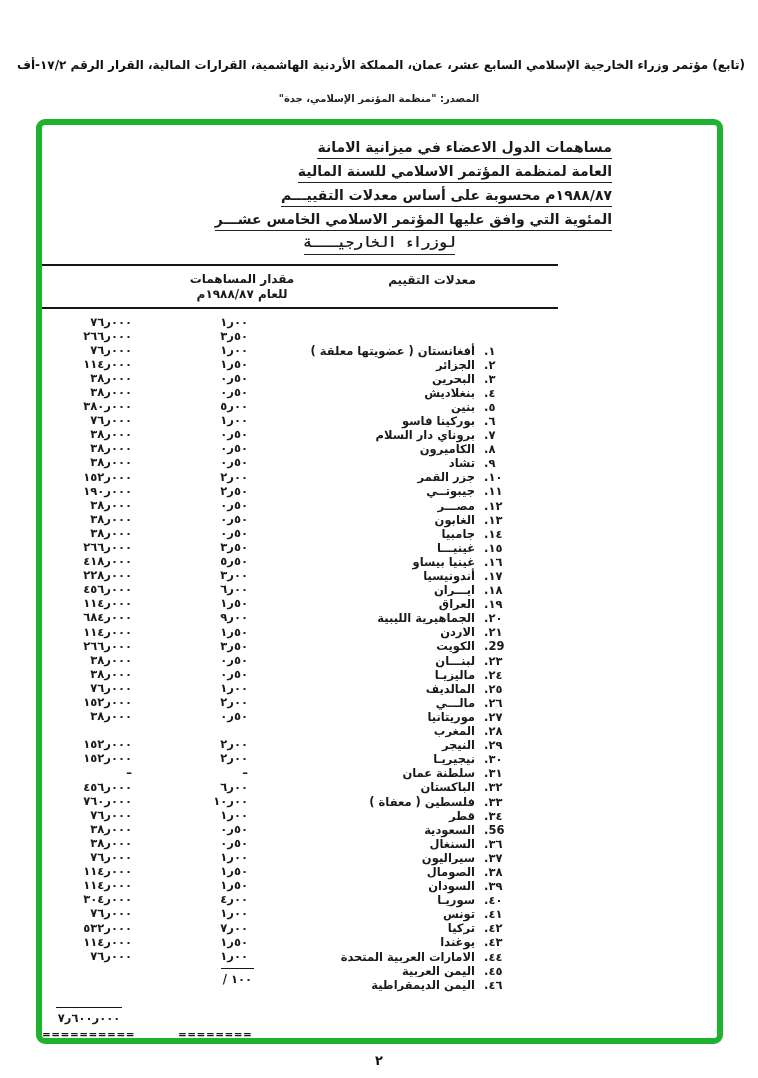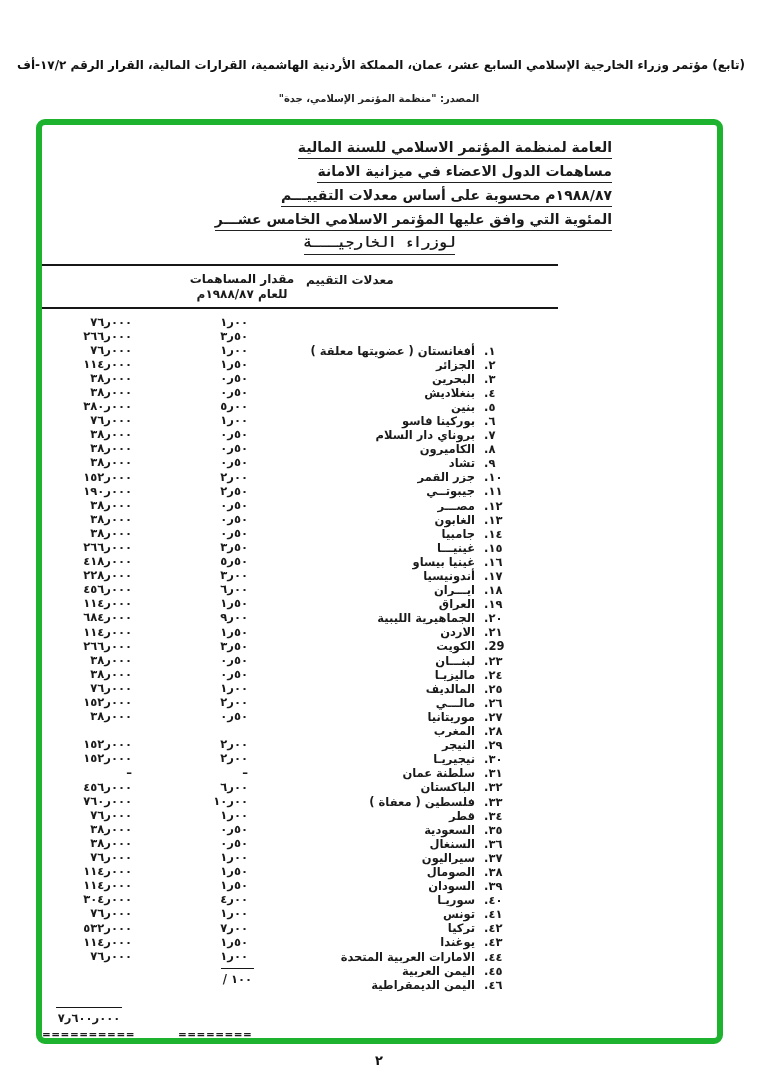--- a/index.html
+++ b/index.html
@@ -29,21 +29,21 @@
     border-bottom:1.2px solid #222;padding-bottom:2.5px;white-space:nowrap;
   }
   .contrib-table{direction:rtl;width:516px;margin-right:59px;margin-top:9px;}
   .rule{border-top:2px solid #171717;height:0;}
   .thead{
     display:grid;grid-template-columns:252px 128px 136px;
     padding:6px 0 5px;direction:rtl;
   }
   .th{font-weight:bold;font-size:12px;line-height:15px;}
   .th-country{text-align:right;padding-right:6px;}
-  .th-rate{text-align:left;padding-top:1px;}
+  .th-rate{text-align:center;padding-top:1px;}
   .th-amount{text-align:center;}
   .tbody{padding-top:6px;direction:rtl;}
   .data-row{
     display:grid;grid-template-columns:252px 128px 136px;
     height:14.1px;line-height:14.1px;white-space:nowrap;direction:rtl;
   }
   .cell-country{
     display:flex;direction:rtl;gap:9px;align-items:baseline;
     padding-right:52px;font-weight:bold;font-size:11.5px;
   }
@@ -83,25 +83,25 @@
 </style>
 </head>
 <body>
 
 <div class="top-header">(تابع) مؤتمر وزراء الخارجية الإسلامي السابع عشر، عمان، المملكة الأردنية الهاشمية، القرارات المالية، القرار الرقم ١٧/٢-أف</div>
 <div class="source-line">المصدر:  "منظمة المؤتمر الإسلامي، جدة"</div>
 
 <div class="doc-box">
   <div class="title-block">
   <div class="title-line-wrap">
+    <span class="title-line">مساهمات الدول الاعضاء في ميزانية  الامانة</span>
+  </div>
+
+  <div class="title-line-wrap">
     <span class="title-line">العامة لمنظمة المؤتمر الاسلامي للسنة  المالية</span>
-  </div>
-
-  <div class="title-line-wrap">
-    <span class="title-line">مساهمات الدول الاعضاء في ميزانية  الامانة</span>
   </div>
 
   <div class="title-line-wrap">
     <span class="title-line">١٩٨٨/٨٧م محسوبة على أساس معدلات التقييـــم</span>
   </div>
 
   <div class="title-line-wrap">
     <span class="title-line">المئوية التي وافق عليها  المؤتمر  الاسلامي الخامس عشـــر</span>
   </div>
 
@@ -423,21 +423,21 @@
     <div class="cell-country">
       <span class="row-no">٣٤.</span>
       <span class="country-name">قطر</span>
     </div>
     <div class="cell-rate">٦ر٠٠</div>
     <div class="cell-amount">٤٥٦ر٠٠٠</div>
   </div>
 
   <div class="data-row">
     <div class="cell-country">
-      <span class="row-no">٣٥.</span>
+      <span class="row-no">56.</span>
       <span class="country-name">السعودية</span>
     </div>
     <div class="cell-rate">١٠ر٠٠</div>
     <div class="cell-amount">٧٦٠ر٠٠٠</div>
   </div>
 
   <div class="data-row">
     <div class="cell-country">
       <span class="row-no">٣٦.</span>
       <span class="country-name">السنغال</span>

